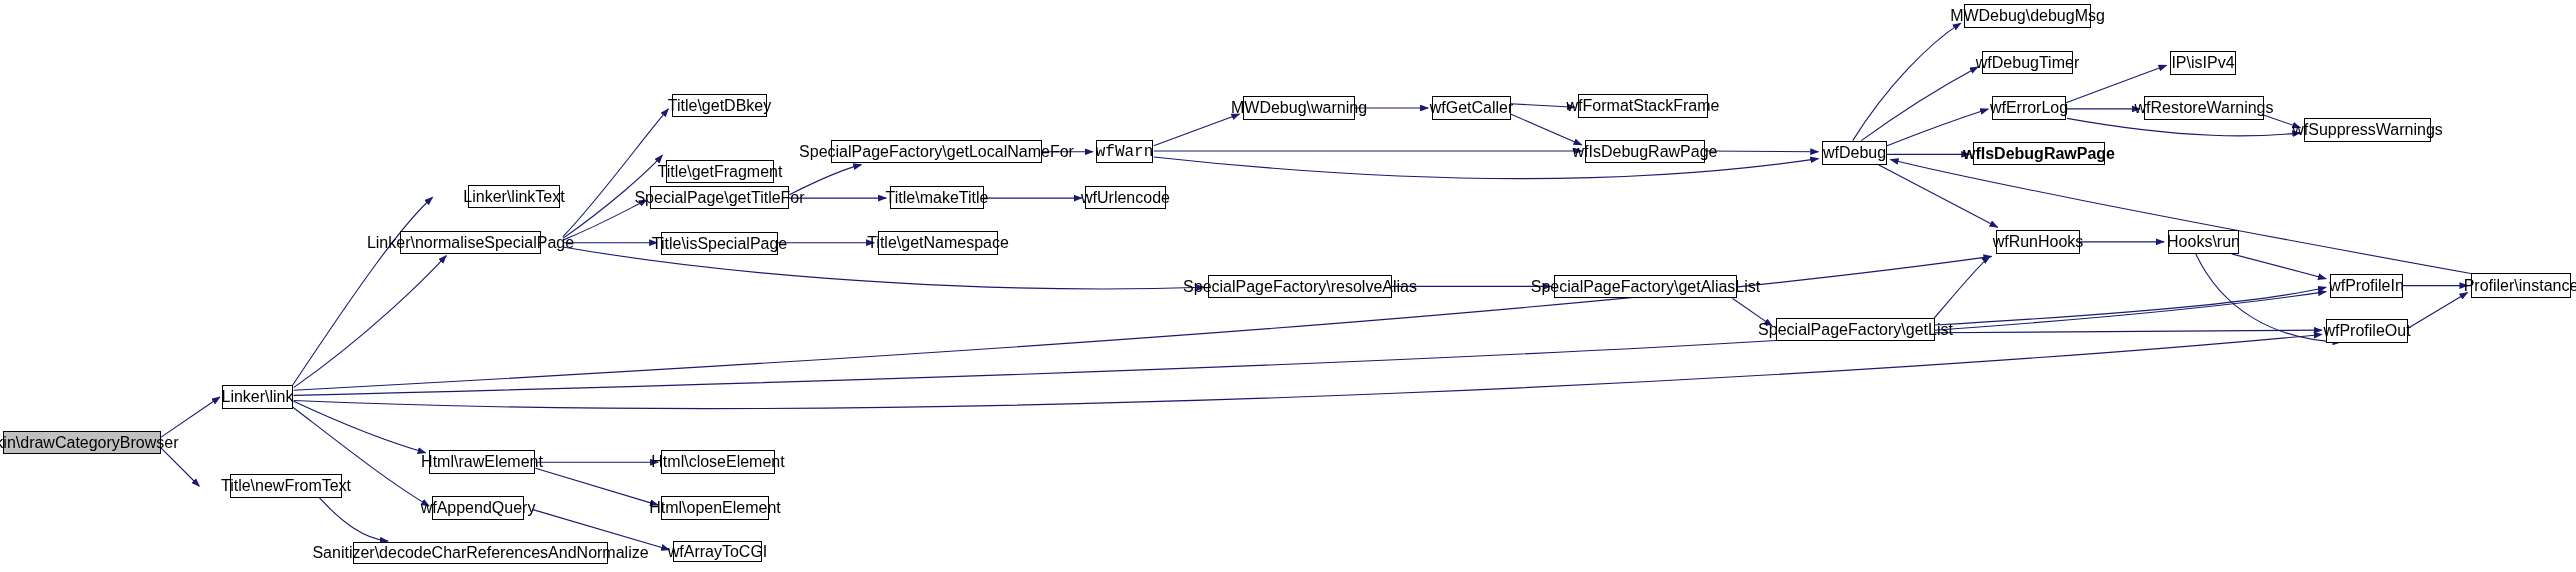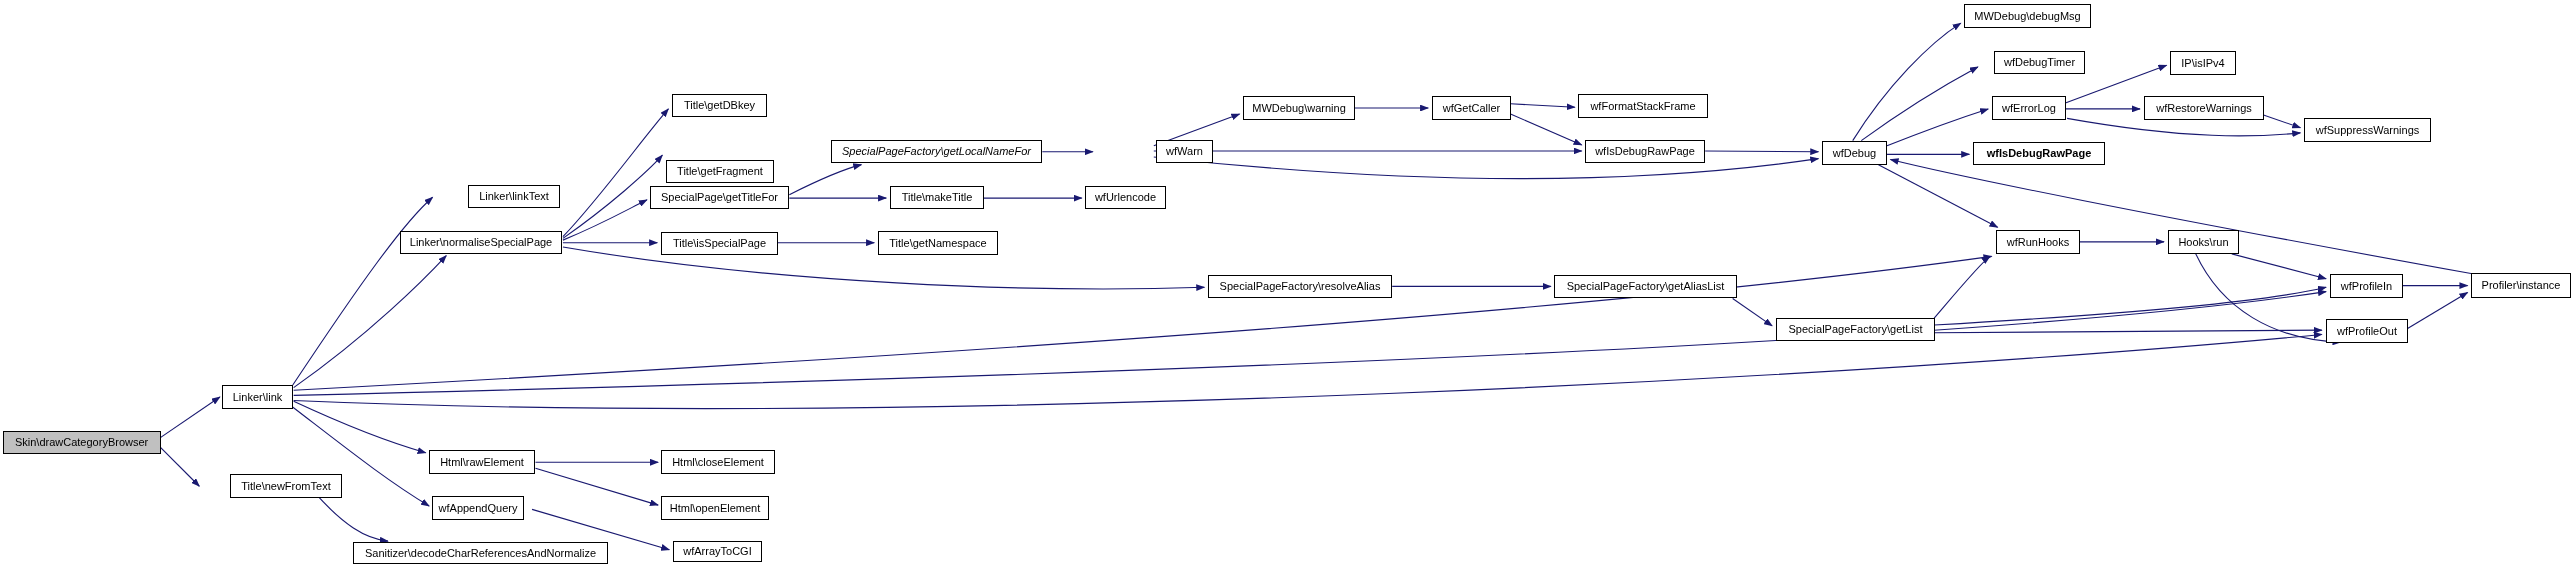--- a/index.html
+++ b/index.html
@@ -1,21 +1,21 @@
 <!DOCTYPE html>
 <html style="font-size:13.7px"><head>
 <meta charset="utf-8">
 <style>
   html,body{margin:0;padding:0;background:#ffffff;}
   .canvas{position:relative;width:2576px;height:572px;background:#ffffff;overflow:hidden;
           font-family:"Liberation Sans","DejaVu Sans",sans-serif;}
   .canvas svg{position:absolute;left:0;top:0;width:2576px;height:572px;}
   #nodes{position:absolute;left:0;top:0;width:100%;height:100%;}
   .node{position:absolute;box-sizing:border-box;border:0.9px solid #000000;background:#ffffff;
-        display:flex;align-items:center;justify-content:center;font-size:11px;color:#000000;
+        display:flex;align-items:center;justify-content:center;font-size:16px;color:#000000;
         white-space:nowrap;line-height:1;cursor:pointer;}
   .node.root{background:#c0c0c0;border-width:1.7px;}
   path.edge{fill:none;stroke-width:1.3px;}
 </style>
 </head>
 <body>
 
 <div class="canvas" title="Skin\drawCategoryBrowser call graph">
   <svg id="edge-layer" xmlns="http://www.w3.org/2000/svg" viewBox="0 0 3003 667">
     <defs>
@@ -74,37 +74,37 @@
         <path d="M624,539 L767,539" class="edge" stroke="#191970" marker-end="url(#arrow)"></path>
         <path d="M624,546 L767,589" class="edge" stroke="#191970" marker-end="url(#arrow)"></path>
         <path d="M620,594 L780,641" class="edge" stroke="#191970" marker-end="url(#arrow)"></path>
       </g>
   </svg>
   <div id="nodes">
       <div class="node root" style="left: 2.6px; top: 431px; width: 158px; height: 23px; background: rgb(192, 192, 192); border-color: rgb(0, 0, 0); color: rgb(0, 0, 0);">Skin\drawCategoryBrowser</div>
       <div class="node" style="left: 222px; top: 385px; width: 71px; height: 24px; background: rgb(255, 255, 255); border-color: rgb(0, 0, 0); color: rgb(0, 0, 0);">Linker\link</div>
       <div class="node" style="left: 202px; top: 474px; width: 112px; height: 24px; background: rgb(255, 255, 255); border-color: rgb(0, 0, 0); color: rgb(0, 0, 0); margin-left: 28px;">Title\newFromText</div>
       <div class="node" style="left: 436px; top: 185px; width: 92px; height: 23px; background: rgb(255, 255, 255); border-color: rgb(0, 0, 0); color: rgb(0, 0, 0); margin-left: 32px;">Linker\linkText</div>
-      <div class="node" style="left: 400px; top: 231px; width: 162px; height: 23px; background: rgb(255, 255, 255); border-color: rgb(0, 0, 0); color: rgb(0, 0, 0);">Linker\normaliseSpecialPage</div>
+      <div class="node" style="left: 400px; top: 231px; width: 141px; height: 23px; background: rgb(255, 255, 255); border-color: rgb(0, 0, 0); color: rgb(0, 0, 0);">Linker\normaliseSpecialPage</div>
       <div class="node" style="left: 672px; top: 94px; width: 95px; height: 23px; background: rgb(255, 255, 255); border-color: rgb(0, 0, 0); color: rgb(0, 0, 0);">Title\getDBkey</div>
       <div class="node" style="left: 666px; top: 140px; width: 108px; height: 23px; background: rgb(255, 255, 255); border-color: rgb(0, 0, 0); color: rgb(0, 0, 0); margin-top: 20px;">Title\getFragment</div>
       <div class="node" style="left: 650px; top: 186px; width: 139px; height: 23px; background: rgb(255, 255, 255); border-color: rgb(0, 0, 0); color: rgb(0, 0, 0);">SpecialPage\getTitleFor</div>
       <div class="node" style="left: 661px; top: 232px; width: 117px; height: 23px; background: rgb(255, 255, 255); border-color: rgb(0, 0, 0); color: rgb(0, 0, 0);">Title\isSpecialPage</div>
-      <div class="node" style="left: 831px; top: 140px; width: 211px; height: 23px; background: rgb(255, 255, 255); border-color: rgb(0, 0, 0); color: rgb(0, 0, 0); font-style: italic;">SpecialPageFactory\getLocalNameFor</div>
+      <div class="node" style="left: 831px; top: 140px; width: 211px; height: 23px; background: rgb(255, 255, 255); border-color: rgb(0, 0, 0); color: rgb(0, 0, 0);">SpecialPageFactory\getLocalNameFor</div>
       <div class="node" style="left: 890px; top: 186px; width: 94px; height: 23px; background: rgb(255, 255, 255); border-color: rgb(0, 0, 0); color: rgb(0, 0, 0);">Title\makeTitle</div>
       <div class="node" style="left: 1085px; top: 186px; width: 81px; height: 23px; background: rgb(255, 255, 255); border-color: rgb(0, 0, 0); color: rgb(0, 0, 0);">wfUrlencode</div>
       <div class="node" style="left: 878px; top: 231px; width: 120px; height: 24px; background: rgb(255, 255, 255); border-color: rgb(0, 0, 0); color: rgb(0, 0, 0);">Title\getNamespace</div>
-      <div class="node" style="left: 1156px; top: 140px; width: 57px; height: 23px; background: rgb(255, 255, 255); border-color: rgb(0, 0, 0); color: rgb(0, 0, 0);">wfWarn</div>
+      <div class="node" style="left: 1096px; top: 140px; width: 57px; height: 23px; background: rgb(255, 255, 255); border-color: rgb(0, 0, 0); color: rgb(0, 0, 0); font-family: Liberation Mono, monospace;">wfWarn</div>
       <div class="node" style="left: 1243px; top: 96px; width: 112px; height: 24px; background: rgb(255, 255, 255); border-color: rgb(0, 0, 0); color: rgb(0, 0, 0);">MWDebug\warning</div>
       <div class="node" style="left: 1432px; top: 96px; width: 79px; height: 24px; background: rgb(255, 255, 255); border-color: rgb(0, 0, 0); color: rgb(0, 0, 0);">wfGetCaller</div>
       <div class="node" style="left: 1578px; top: 94px; width: 130px; height: 24px; background: rgb(255, 255, 255); border-color: rgb(0, 0, 0); color: rgb(0, 0, 0);">wfFormatStackFrame</div>
       <div class="node" style="left: 1585px; top: 140px; width: 120px; height: 23px; background: rgb(255, 255, 255); border-color: rgb(0, 0, 0); color: rgb(0, 0, 0);">wfIsDebugRawPage</div>
       <div class="node" style="left: 1822px; top: 141px; width: 65px; height: 24px; background: rgb(255, 255, 255); border-color: rgb(0, 0, 0); color: rgb(0, 0, 0);">wfDebug</div>
       <div class="node" style="left: 1964px; top: 4.3px; width: 127px; height: 24px; background: rgb(255, 255, 255); border-color: rgb(0, 0, 0); color: rgb(0, 0, 0);">MWDebug\debugMsg</div>
-      <div class="node" style="left: 1982px; top: 51px; width: 91px; height: 23px; background: rgb(255, 255, 255); border-color: rgb(0, 0, 0); color: rgb(0, 0, 0); margin-left: 12px;">wfDebugTimer</div>
+      <div class="node" style="left: 1982px; top: 51px; width: 91px; height: 23px; background: rgb(255, 255, 255); border-color: rgb(0, 0, 0); color: rgb(0, 0, 0);">wfDebugTimer</div>
       <div class="node" style="left: 1992px; top: 96px; width: 74px; height: 24px; background: rgb(255, 255, 255); border-color: rgb(0, 0, 0); color: rgb(0, 0, 0);">wfErrorLog</div>
       <div class="node" style="left: 1973px; top: 142px; width: 132px; height: 23px; background: rgb(255, 255, 255); border-color: rgb(0, 0, 0); color: rgb(0, 0, 0); font-weight: bold;">wfIsDebugRawPage</div>
       <div class="node" style="left: 2170px; top: 51px; width: 66px; height: 24px; background: rgb(255, 255, 255); border-color: rgb(0, 0, 0); color: rgb(0, 0, 0);">IP\isIPv4</div>
       <div class="node" style="left: 2144px; top: 96px; width: 120px; height: 24px; background: rgb(255, 255, 255); border-color: rgb(0, 0, 0); color: rgb(0, 0, 0);">wfRestoreWarnings</div>
       <div class="node" style="left: 2304px; top: 118px; width: 127px; height: 24px; background: rgb(255, 255, 255); border-color: rgb(0, 0, 0); color: rgb(0, 0, 0);">wfSuppressWarnings</div>
       <div class="node" style="left: 1996px; top: 230px; width: 84px; height: 24px; background: rgb(255, 255, 255); border-color: rgb(0, 0, 0); color: rgb(0, 0, 0);">wfRunHooks</div>
       <div class="node" style="left: 2168px; top: 230px; width: 71px; height: 24px; background: rgb(255, 255, 255); border-color: rgb(0, 0, 0); color: rgb(0, 0, 0);">Hooks\run</div>
       <div class="node" style="left: 2330px; top: 274px; width: 73px; height: 24px; background: rgb(255, 255, 255); border-color: rgb(0, 0, 0); color: rgb(0, 0, 0);">wfProfileIn</div>
       <div class="node" style="left: 2326px; top: 319px; width: 82px; height: 24px; background: rgb(255, 255, 255); border-color: rgb(0, 0, 0); color: rgb(0, 0, 0);">wfProfileOut</div>
       <div class="node" style="left: 2471px; top: 273px; width: 100px; height: 25px; background: rgb(255, 255, 255); border-color: rgb(0, 0, 0); color: rgb(0, 0, 0);">Profiler\instance</div>

